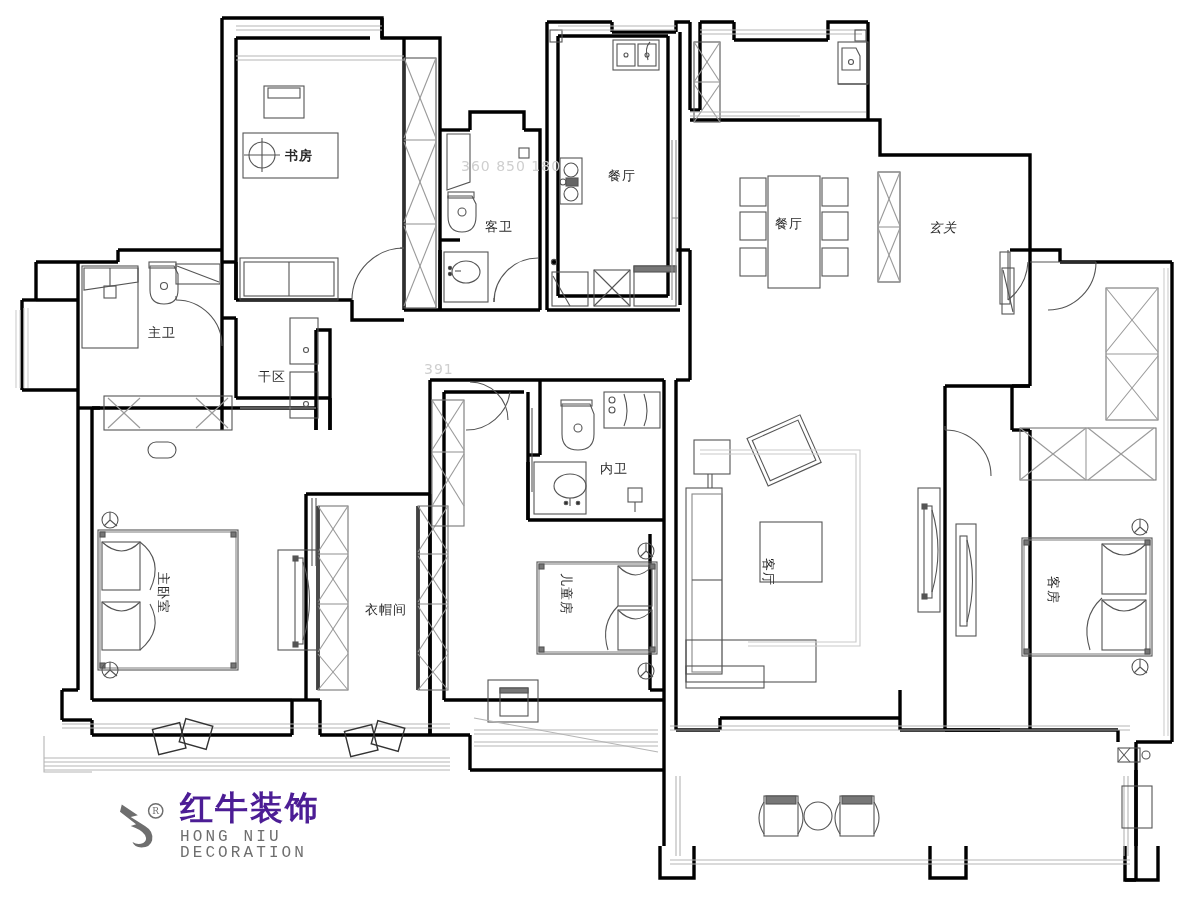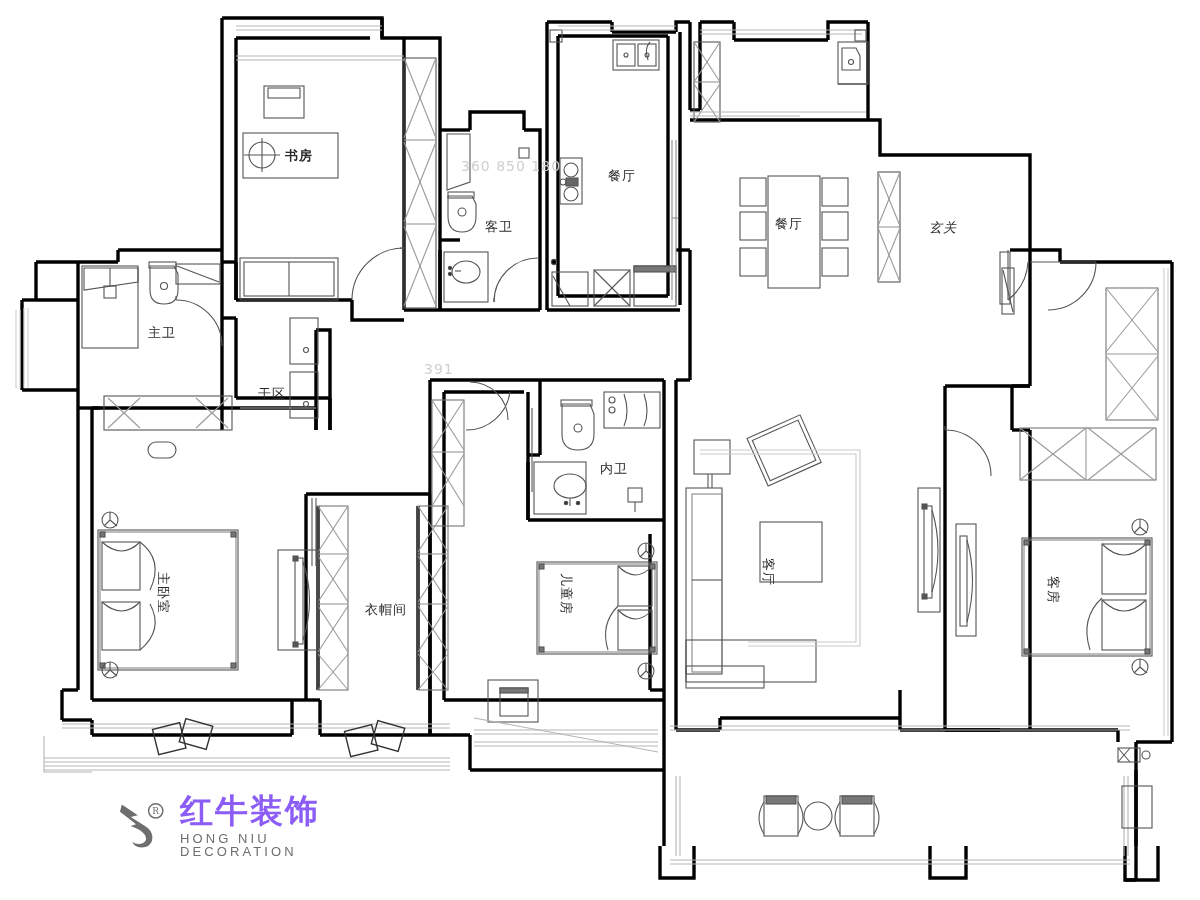--- a/index.html
+++ b/index.html
@@ -10,25 +10,25 @@
   #stage{position:relative;width:1200px;height:900px;background:#ffffff;}
   #plan{position:absolute;left:0;top:0;}
   .logo-wrap{
     position:absolute;left:118px;top:795px;width:260px;height:62px;
     display:flex;align-items:center;gap:8px;
   }
   .logo-mark{width:54px;height:50px;flex:0 0 auto;}
   .logo-text{display:flex;flex-direction:column;justify-content:center;line-height:1;}
   .logo-cn{
     font-family:"DejaVu Sans","Liberation Sans",sans-serif;
-    font-size:33px;font-weight:bold;color:#8b5cf6;letter-spacing:2px;
+    font-size:33px;font-weight:bold;color:#4c1d95;letter-spacing:2px;
   }
   .logo-en{
-    font-family:Liberation Sans, sans-serif;
-    font-size:13px;color:#6e6e6e;letter-spacing:3.1px;margin-top:5px;
+    font-family:Liberation Mono, monospace;
+    font-size:16px;color:#6e6e6e;letter-spacing:3.1px;margin-top:5px;
   }
   .room-label{
     position:absolute;color:#2a2a2a;white-space:nowrap;
     font-family:"DejaVu Sans","Liberation Sans",sans-serif;
     font-size:13px;letter-spacing:1px;
   }
   .dim-label{
     position:absolute;color:#cfcfcf;white-space:nowrap;
     font-family:"DejaVu Sans","Liberation Sans",sans-serif;
     font-size:14px;letter-spacing:1px;margin-top:30px;
@@ -600,21 +600,21 @@
     </g>
 
   </svg>
 
   <div class="room-label" style="left:285px;top:147px;font-weight:bold;">书房</div>
   <div class="room-label" style="left:485px;top:218px;">客卫</div>
   <div class="room-label" style="left:608px;top:167px;">餐厅</div>
   <div class="room-label" style="left:775px;top:215px;">餐厅</div>
   <div class="room-label" style="left:929px;top:219px;font-style:italic;">玄关</div>
   <div class="room-label" style="left:133px;top:324px;margin-left:15px;">主卫</div>
-  <div class="room-label" style="left:258px;top:368px;margin-top:17px;">干区</div>
+  <div class="room-label" style="left:258px;top:368px;">干区</div>
   <div class="room-label" style="left:600px;top:460px;">内卫</div>
   <div class="room-label rot90" style="left:172px;top:572px;">主卧室</div>
   <div class="room-label" style="left:365px;top:601px;">衣帽间</div>
   <div class="room-label rot90" style="left:575px;top:573px;">儿童房</div>
   <div class="room-label rot90" style="left:777px;top:558px;">客厅</div>
   <div class="room-label rot90" style="left:1062px;top:576px;">客房</div>
 
   <div class="dim-label" style="left:461px;top:128px;">360  850  180</div>
   <div class="dim-label" style="left:424px;top:331px;">391</div>
 

